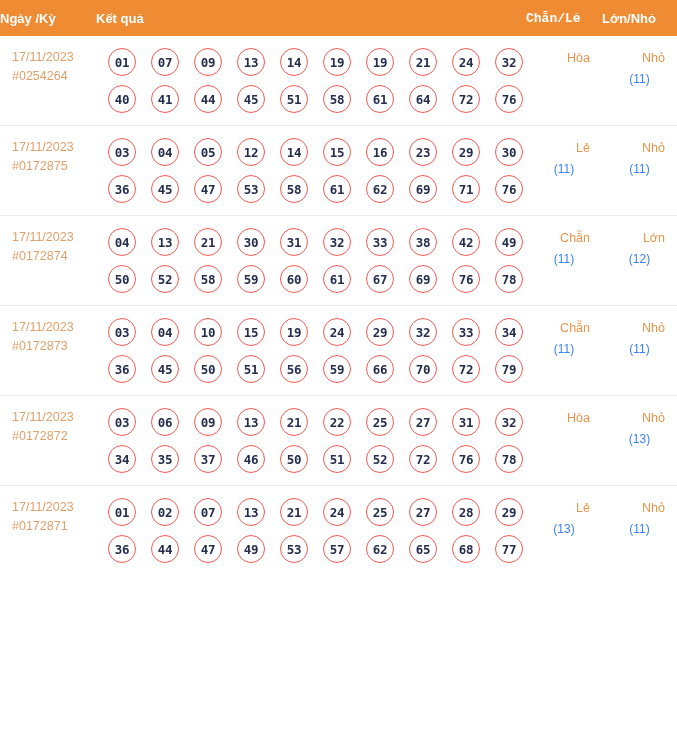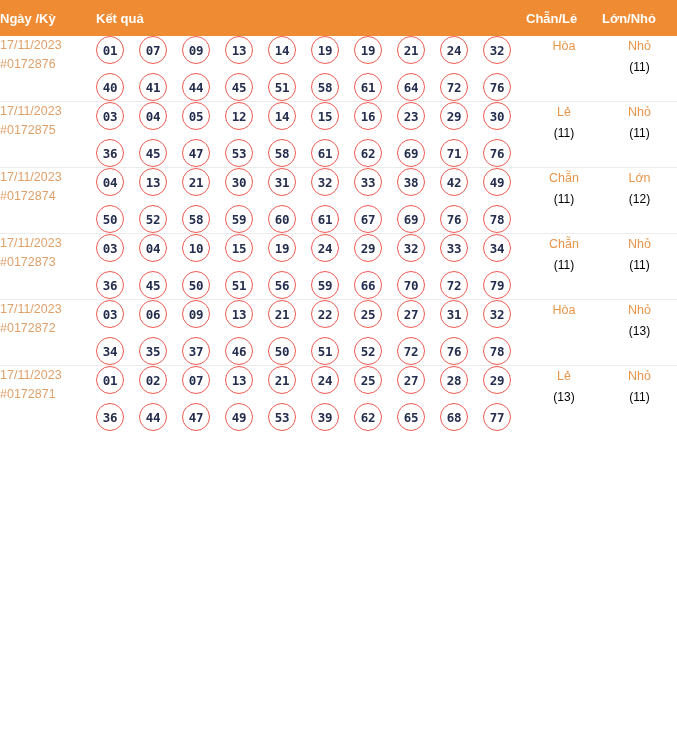--- a/index.html
+++ b/index.html
@@ -24,31 +24,31 @@
     font-size: 13px;
     font-weight: bold;
     text-align: left;
     padding: 0;
     height: 36px;
     vertical-align: middle;
     white-space: nowrap;
   }
   th.col-date   { width: 96px;  padding-left: 10px; }
   th.col-result { width: 430px; padding-left: 15px; }
-  th.col-oddeven{ width: 76px;  text-align: center; }
+  th.col-oddeven{ width: 76px;  text-align: center; font-family: Liberation Mono, monospace; }
   th.col-bigsml { width: 75px;  text-align: center; }
 
   .results-table tbody tr {
     border-bottom: 1px solid #ececec;
   }
   .results-table tbody tr:last-child {
     border-bottom: none;
   }
   .results-table tbody td {
-    padding: 0;
+    padding: 12px;
     vertical-align: top;
   }
   .cell-date {
     padding: 12px 0 12px 10px;
     color: #dfa06a;
     font-size: 12.5px;
     line-height: 19px;
     white-space: nowrap;
   }
   .cell-date .date-line,
@@ -84,45 +84,45 @@
     background: #ffffff;
     letter-spacing: -0.3px;
   }
   .cell-stat {
     text-align: center;
     padding-top: 14px;
     color: #e9954a;
     font-size: 12.5px;
     line-height: 21px;
   }
-  .cell-stat .stat-label { display: block; }
+  .cell-stat .stat-label { display: block; text-align: right; }
   .cell-stat .stat-count {
     display: block;
-    color: #000000;
+    color: #3b82f6;
     font-size: 12px;
   }
   .cell-stat .stat-count:empty { display: none; }
 </style>
 </head>
 <body>
 
 <table class="results-table">
   <thead>
     <tr>
       <th class="col-date">Ngày /Kỳ</th>
       <th class="col-result">Kết quả</th>
       <th class="col-oddeven">Chẵn/Lẻ</th>
       <th class="col-bigsml">Lớn/Nhỏ</th>
     </tr>
   </thead>
   <tbody id="table-body">
       <tr>
         <td class="cell-date">
           <span class="date-line">17/11/2023</span>
-          <span class="draw-line">#0172876</span>
+          <span class="draw-line">#0254264</span>
         </td>
         <td class="cell-result">
           <div class="ball-row">
             <span class="ball">01</span>
             <span class="ball">07</span>
             <span class="ball">09</span>
             <span class="ball">13</span>
             <span class="ball">14</span>
             <span class="ball">19</span>
             <span class="ball">19</span>
@@ -327,21 +327,21 @@
             <span class="ball">27</span>
             <span class="ball">28</span>
             <span class="ball">29</span>
           </div>
           <div class="ball-row">
             <span class="ball">36</span>
             <span class="ball">44</span>
             <span class="ball">47</span>
             <span class="ball">49</span>
             <span class="ball">53</span>
-            <span class="ball">39</span>
+            <span class="ball">57</span>
             <span class="ball">62</span>
             <span class="ball">65</span>
             <span class="ball">68</span>
             <span class="ball">77</span>
           </div>
         </td>
         <td class="cell-stat">
           <span class="stat-label">Lẻ</span>
           <span class="stat-count">(13)</span>
         </td>

